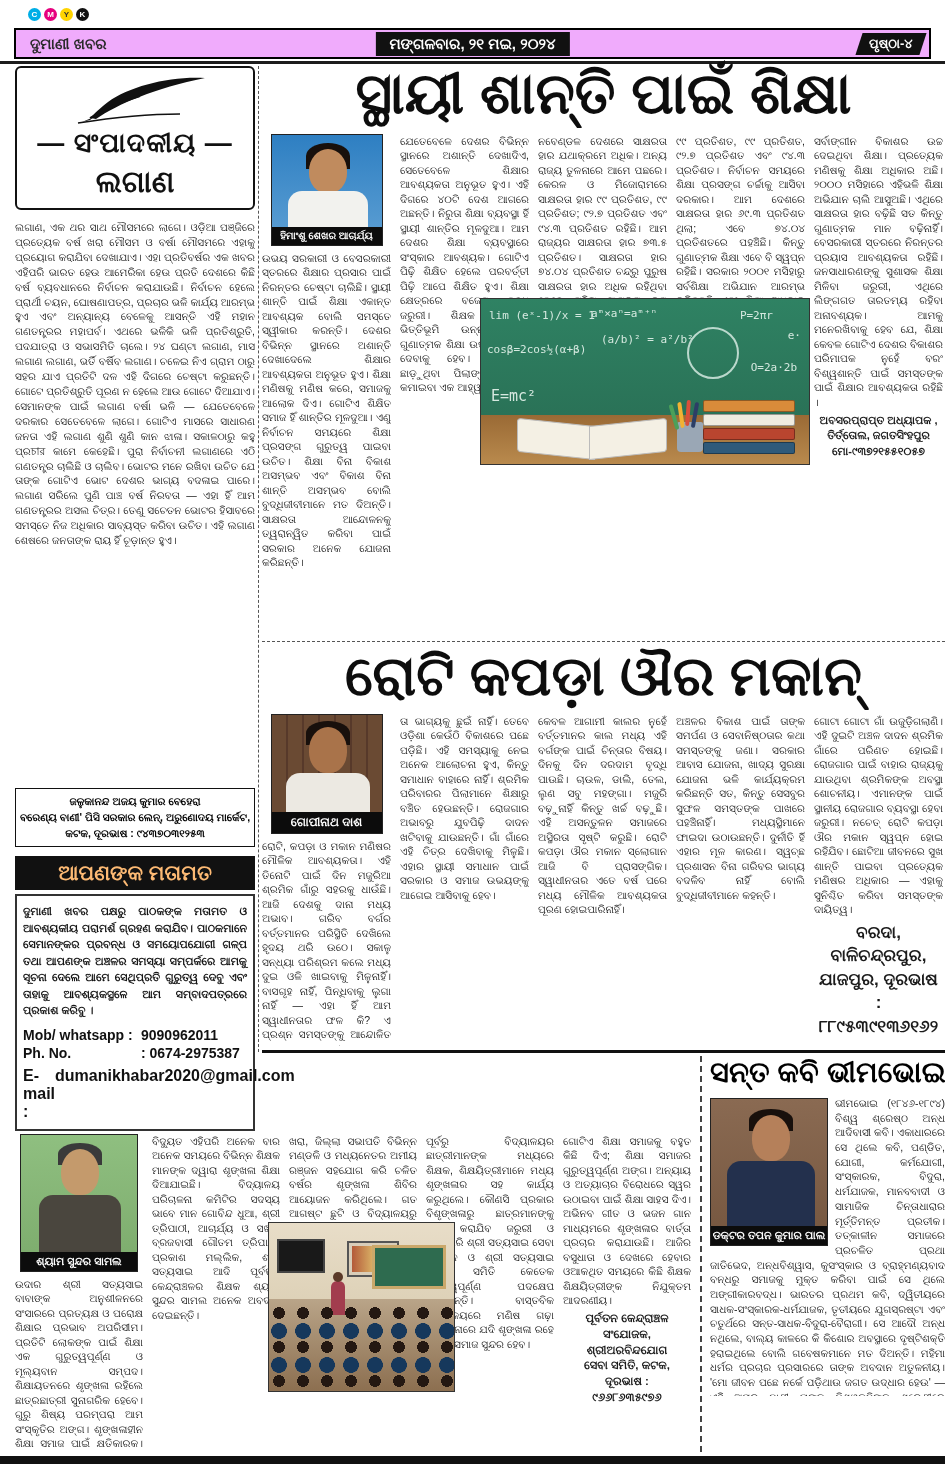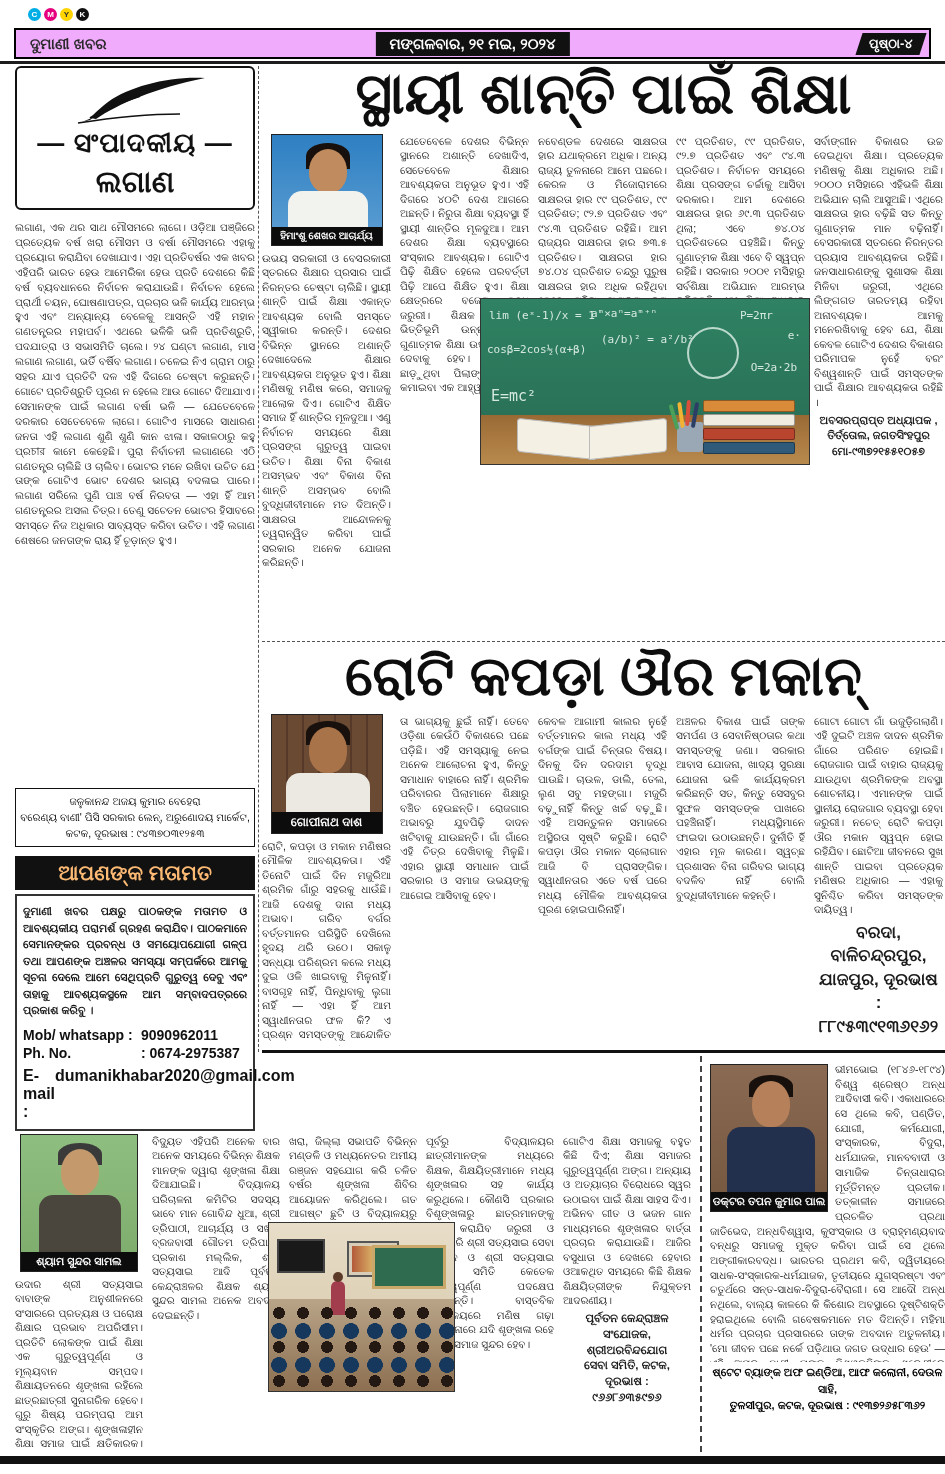--- a/index.html
+++ b/index.html
@@ -30,21 +30,21 @@
   .hsolid { position:absolute; background:#111; }
 
   
   .ed-col { position:absolute; left:15px; top:66px; width:240px; }
   .ed-head-box { border:2px solid #111; border-radius:6px; padding:6px 4px 8px; text-align:center; }
   .ed-feather { display:block; margin:0 auto; }
   .ed-label { font-size:27px; font-weight:bold; color:#111; letter-spacing:1px; margin-top:2px; }
   .ed-title { font-size:30px; font-weight:bold; color:#111; margin-top:6px; }
   .ed-body { margin-top:10px; font-size:10.5px; line-height:1.42; text-align:justify; color:#1a1a1a; height:560px; overflow:hidden; }
   .ed-credit { margin-top:8px; border:1px solid #111; padding:5px 3px; text-align:center;
-               font-size:10.5px; font-weight:normal; line-height:1.5; }
+               font-size:10.5px; font-weight:bold; line-height:1.5; }
 
   
   .opinion { margin-top:9px; }
   .opinion .op-title { background:#111; color:#fdba74; text-align:center; font-size:21px; font-weight:bold; padding:5px 0; }
   .opinion .op-body-wrap { border:2px solid #333; margin-top:4px; padding:7px 6px 8px; }
   .op-text { font-size:11px; line-height:1.5; text-align:justify; font-weight:bold; color:#151515; }
   .op-contacts { margin-top:8px; font-weight:bold; color:#111; }
   .op-row { display:flex; font-size:14px; margin-top:2px; }
   .op-row .k { width:118px; }
   .op-row.email { font-size:16px;margin-top:6px; }
@@ -275,30 +275,27 @@
     <div class="tv"></div>
     <div class="screen">
         <div class="img"></div>
       </div>
     <div class="board"></div>
     <div class="teacher"></div>
     <div class="students"></div>
   </div>
 
   <div class="art4">
+    <div class="hl4">ସନ୍ତ କବି ଭୀମଭୋଇ</div>
     <div class="flow">
       <div class="photo" style="background:linear-gradient(180deg,#8a6a52,#75563f);">
         <div class="hair" style="left:38px; top:10px; width:44px; height:22px;"></div>
         <div class="head" style="left:41px; top:16px; width:38px; height:46px; background:#b5805a;"></div>
         <div class="body" style="left:16px; top:62px; width:88px; height:66px; background:#23304d;"></div>
         <div class="caption" style="font-size:11px;">ଡକ୍ଟର ତପନ କୁମାର ପାଲ</div>
       </div>
       <span>ଭୀମଭୋଇ (୧୮୪୬-୧୮୯୪) ବିଶ୍ୱ ଶ୍ରେଷ୍ଠ ଅନ୍ଧ ଆଦିବାସୀ କବି। ଏକାଧାରରେ ସେ ଥିଲେ କବି, ପଣ୍ଡିତ, ଯୋଗୀ, କର୍ମଯୋଗୀ, ସଂସ୍କାରକ, ବିଦୁରା, ଧର୍ମଯାଜକ, ମାନବବାଦୀ ଓ ସାମାଜିକ ଚିନ୍ତାଧାରାର ମୂର୍ତ୍ତିମନ୍ତ ପ୍ରତୀକ। ତତ୍କାଳୀନ ସମାଜରେ ପ୍ରଚଳିତ ପ୍ରଥା ଜାତିଭେଦ, ଅନ୍ଧବିଶ୍ୱାସ, କୁସଂସ୍କାର ଓ ବ୍ରାହ୍ମଣ୍ୟବାଦ ବନ୍ଧରୁ ସମାଜକୁ ମୁକ୍ତ କରିବା ପାଇଁ ସେ ଥିଲେ ଅଙ୍ଗୀକାରବଦ୍ଧ। ଭାରତର ପ୍ରଥମ କବି, ଦ୍ୱିତୀୟରେ ସାଧକ-ସଂସ୍କାରକ-ଧର୍ମଯାଜକ, ତୃତୀୟରେ ଯୁଗସ୍ରଷ୍ଟା ଏବଂ ଚତୁର୍ଥରେ ସନ୍ତ-ସାଧକ-ବିଦୁରା-ବୈରାଗୀ। ସେ ଆଦୌ ଅନ୍ଧ ନଥିଲେ, ବାଲ୍ୟ କାଳରେ କି କିଶୋର ଅବସ୍ଥାରେ ଦୃଷ୍ଟିଶକ୍ତି ହରାଇଥିଲେ ବୋଲି ଗବେଷକମାନେ ମତ ଦିଅନ୍ତି। ମହିମା ଧର୍ମର ପ୍ରଚାର ପ୍ରସାରରେ ତାଙ୍କ ଅବଦାନ ଅତୁଳନୀୟ। 'ମୋ ଜୀବନ ପଛେ ନର୍କେ ପଡ଼ିଥାଉ ଜଗତ ଉଦ୍ଧାର ହେଉ' — ଏହି ଅମର ବାଣୀ ତାଙ୍କୁ ବିଶ୍ୱକବିଙ୍କ ଶ୍ରେଣୀରେ ପହଞ୍ଚାଇଛି। ତାଙ୍କ ଭଜନ, ଜଣାଣ, ଚଉତିଶା ଆଜି ବି ଲୋକମୁଖରେ ଶୁଣାଯାଏ। ଖଲିଆପାଲି ଠାରେ ତାଙ୍କ ସମାଧି ପୀଠ ରହିଛି। ଭୀମଭୋଇ ପୂର୍ଣ୍ଣିମାକୁ ତାଙ୍କ ଜନ୍ମ ଦିବସ ଭାବେ ପାଳନ କରାଯାଏ। ଚଳିତ ମାସ ୨୧ ତାରିଖରେ ପଡ଼ୁଛି ଭୀମଭୋଇ ପୂର୍ଣ୍ଣିମା।</span>
     </div>
-    <div class="credit">
-      <span>ଷ୍ଟେଟ ବ୍ୟାଙ୍କ ଅଫ ଇଣ୍ଡିଆ, ଆଫ କଲୋନୀ, ଦେଉଳ ସାହି,</span><br>
-      <span>ତୁଳସୀପୁର, କଟକ, ଦୂରଭାଷ : ୯୧୩୭୨୬୫୮୩୬୨</span>
-    </div>
   </div>
 
   <div class="bottom-rule"></div>
 
 </div>
 
 </body></html>

